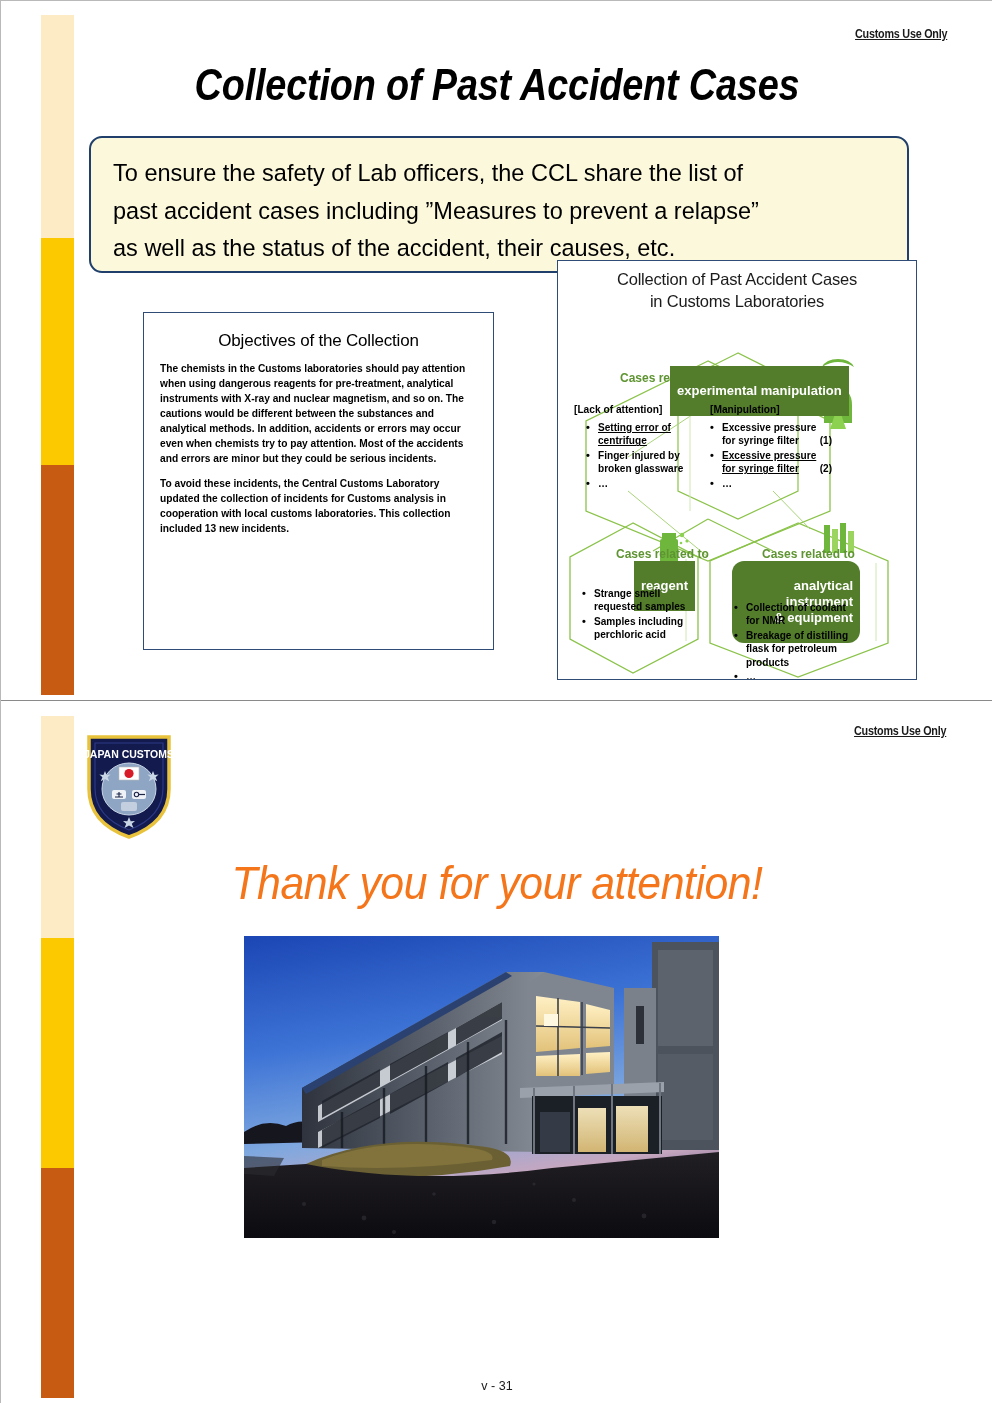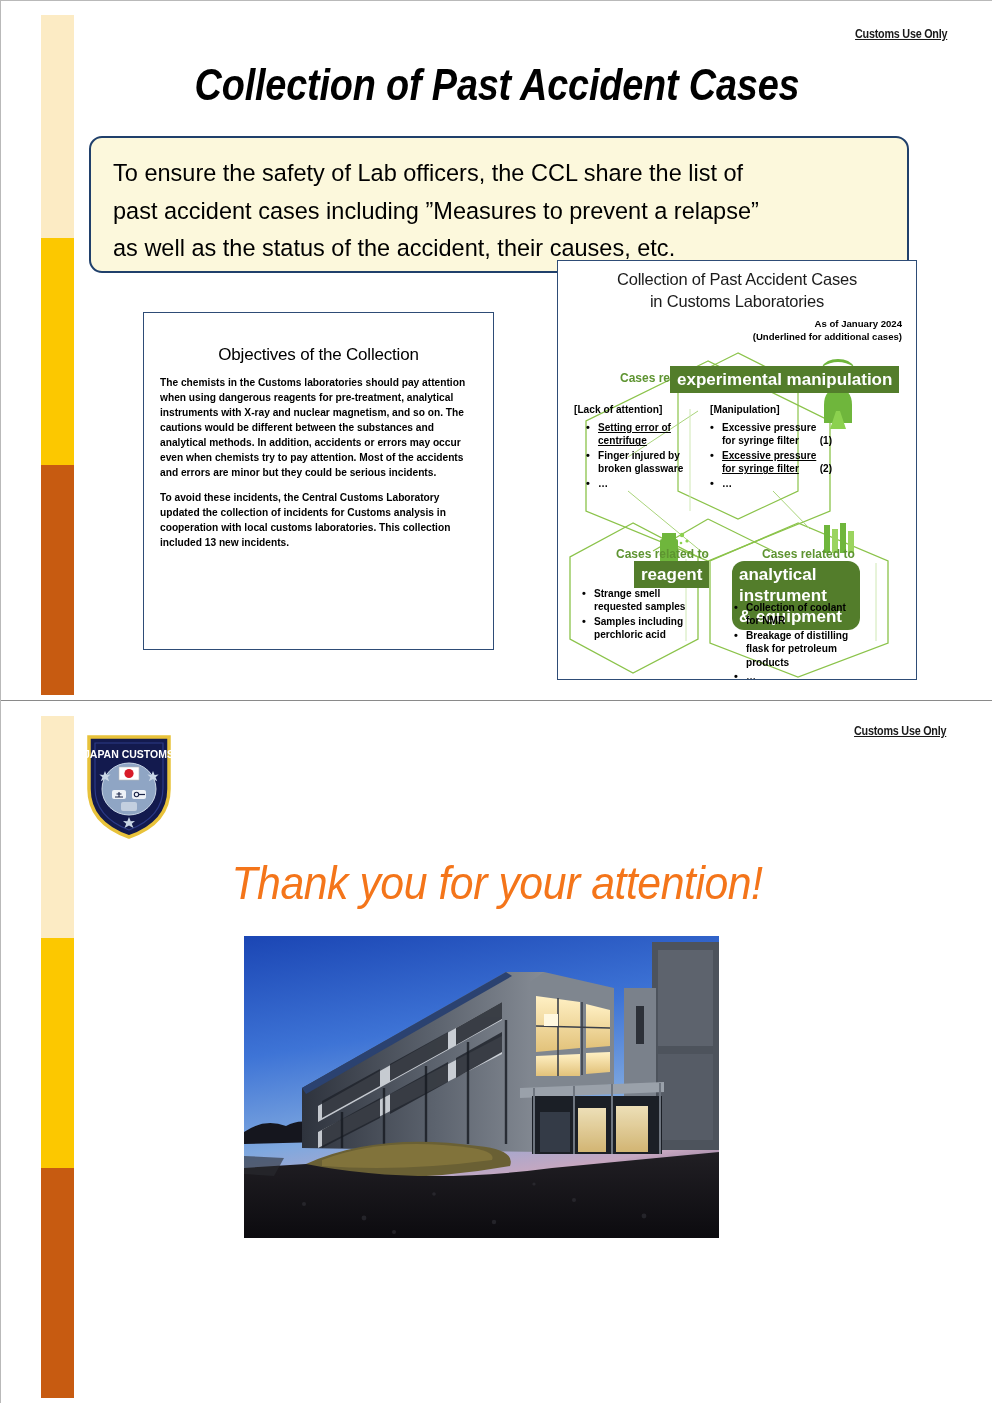--- a/index.html
+++ b/index.html
@@ -77,21 +77,21 @@
     transform-origin: left top;
   }
 
   
   .objbox {
     position: absolute;
     left: 142px; top: 307px;
     width: 351px; height: 338px;
     background: #fff;
     border: 1.3px solid #2E4C76;
-    padding: 32px 16px 0 16px;
+    padding: 18px 16px 0 16px;
   }
   .objbox h2 {
     text-align: center;
     font-size: 17px;
     font-weight: 400;
     color: #000;
     margin-bottom: 11px;
     letter-spacing: -0.2px;
   }
   .objbox p {
@@ -137,25 +137,25 @@
     margin: 5px 14px 0 0;
   }
 
   .hexwrap { position: absolute; left: 0; top: 0; width: 360px; height: 420px; }
   .hexwrap svg { position: absolute; left: 0; top: 0; }
 
   .greenlabel {
     position: absolute;
     background: #537D2B;
     color: #fff;
-    font-size: 17px;
+    font-size: 13px;
     font-weight: 600;
-    text-align: left;
+    text-align: right;
     line-height: 1.24;
-    padding: 3px 7px;
+    padding: 17px 7px;
     white-space: nowrap;
   }
   .greenlabel.multi { white-space: normal; border-radius: 12px; }
   .caserel {
     position: absolute;
     font-size: 12px;
     color: #5E9431;
     font-weight: 600;
     white-space: nowrap;
     margin-left: 40px;
@@ -241,24 +241,20 @@
       <h2>Objectives of the Collection</h2>
       <p>The chemists in the Customs laboratories should pay attention when using dangerous reagents for pre-treatment, analytical instruments with X-ray and nuclear magnetism, and so on. The cautions would be different between the substances and analytical methods. In addition, accidents or errors may occur even when chemists try to pay attention. Most of the accidents and errors are minor but they could be serious incidents.</p>
       <p>To avoid these incidents, the Central Customs Laboratory updated the collection of incidents for Customs analysis in cooperation with local customs laboratories. This collection included 13 new incidents.</p>
     </div>
 
     <div class="diagram">
       <h3>
         <span>Collection of Past Accident Cases</span><br>
         <span>in Customs Laboratories</span>
       </h3>
-      <div class="asof">
-        <div>As of January 2024</div>
-        <div>(Underlined for additional cases)</div>
-      </div>
 
       <div class="hexwrap">
         <svg width="360" height="420">
 
           <path d="M180 92 L120 122 L120 230 L180 258 L240 230 L240 122 Z" fill="none" stroke="#8BC34A" stroke-width="1.2"></path>
 
           <path d="M150 100 L28 160 L28 250 L150 300 L272 250 L272 160 Z" fill="none" stroke="#8BC34A" stroke-width="1.3"></path>
 
           <path d="M150 258 L95 290" fill="none" stroke="#8BC34A" stroke-width="1.2"></path>
           <path d="M150 258 L215 290" fill="none" stroke="#8BC34A" stroke-width="1.2"></path>
@@ -483,14 +479,15 @@
         <circle cx="190" cy="258" r="1.8"></circle>
           <circle cx="250" cy="286" r="2.2"></circle>
         <circle cx="330" cy="264" r="2"></circle>
           <circle cx="400" cy="280" r="2.4"></circle>
         <circle cx="150" cy="296" r="2"></circle>
           <circle cx="290" cy="248" r="1.6"></circle>
       </g>
     </svg>
   </div>
 
+  <div class="footer">v - 31</div>
 
 </div>
 
 </body></html>

